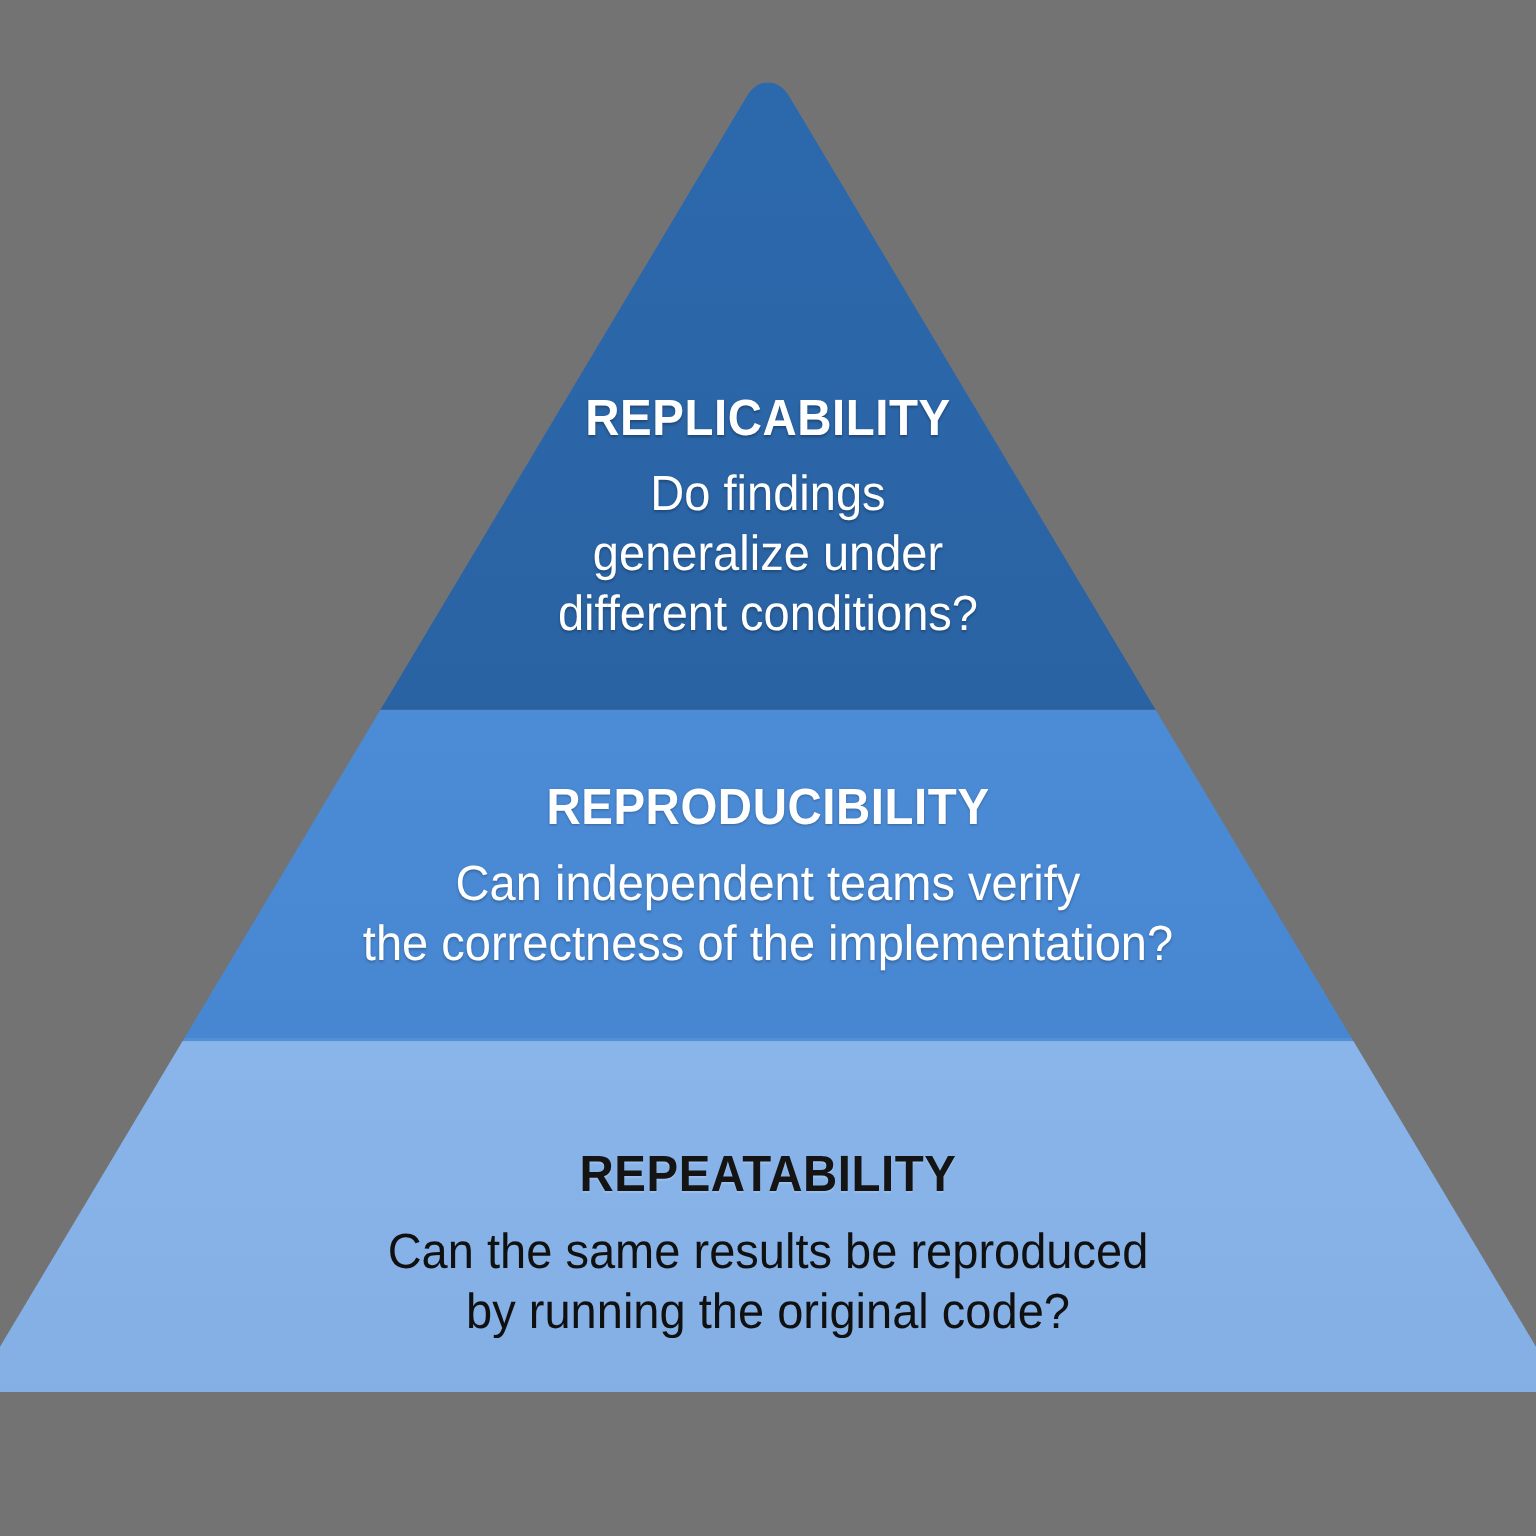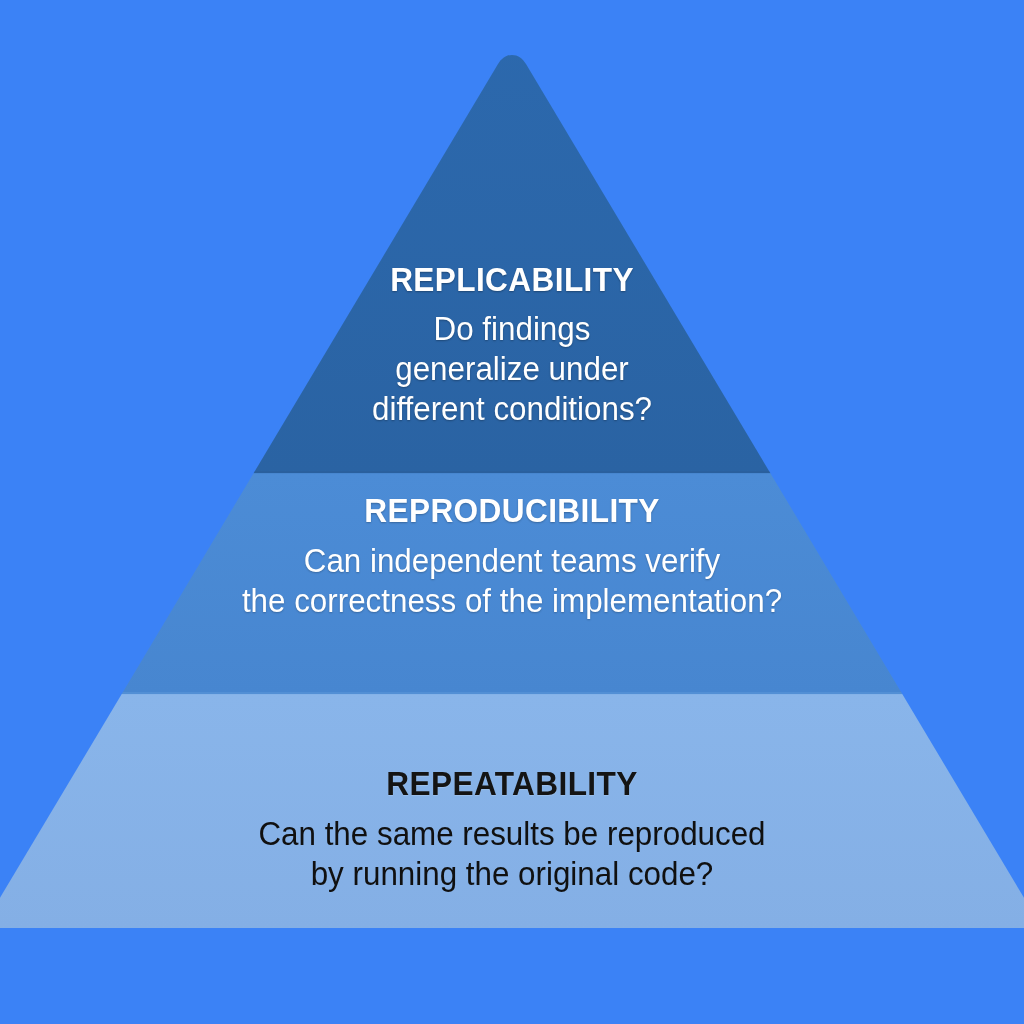--- a/index.html
+++ b/index.html
@@ -12,21 +12,21 @@
     height: 1024px;
     background: #f5f5f5;
     font-family: "Liberation Sans", sans-serif;
     overflow: hidden;
   }
 
   #stage {
     position: relative;
     width: 1024px;
     height: 1024px;
-    background: #3b82f6;
+    background: #737373;
   }
 
   
   #pyramid-svg {
     position: absolute;
     left: 0;
     top: 0;
     width: 1024px;
     height: 1024px;
     display: block;
@@ -72,21 +72,21 @@
   #tier-1-text .tier-desc {
     font-size: 33px;
     color: #ffffff;
     line-height: 1.22;
     margin-top: 12px;
     text-shadow: 0 1px 2px rgba(0, 0, 0, 0.28);
   }
 
   
   #tier-2-text {
-    top: 493px;
+    top: 521px;
   }
   #tier-2-text .tier-title {
     font-size: 34px;
     color: #ffffff;
     text-shadow: 0 1px 2px rgba(0, 0, 0, 0.26);
   }
   #tier-2-text .tier-desc {
     font-size: 33px;
     color: #ffffff;
     line-height: 1.22;

